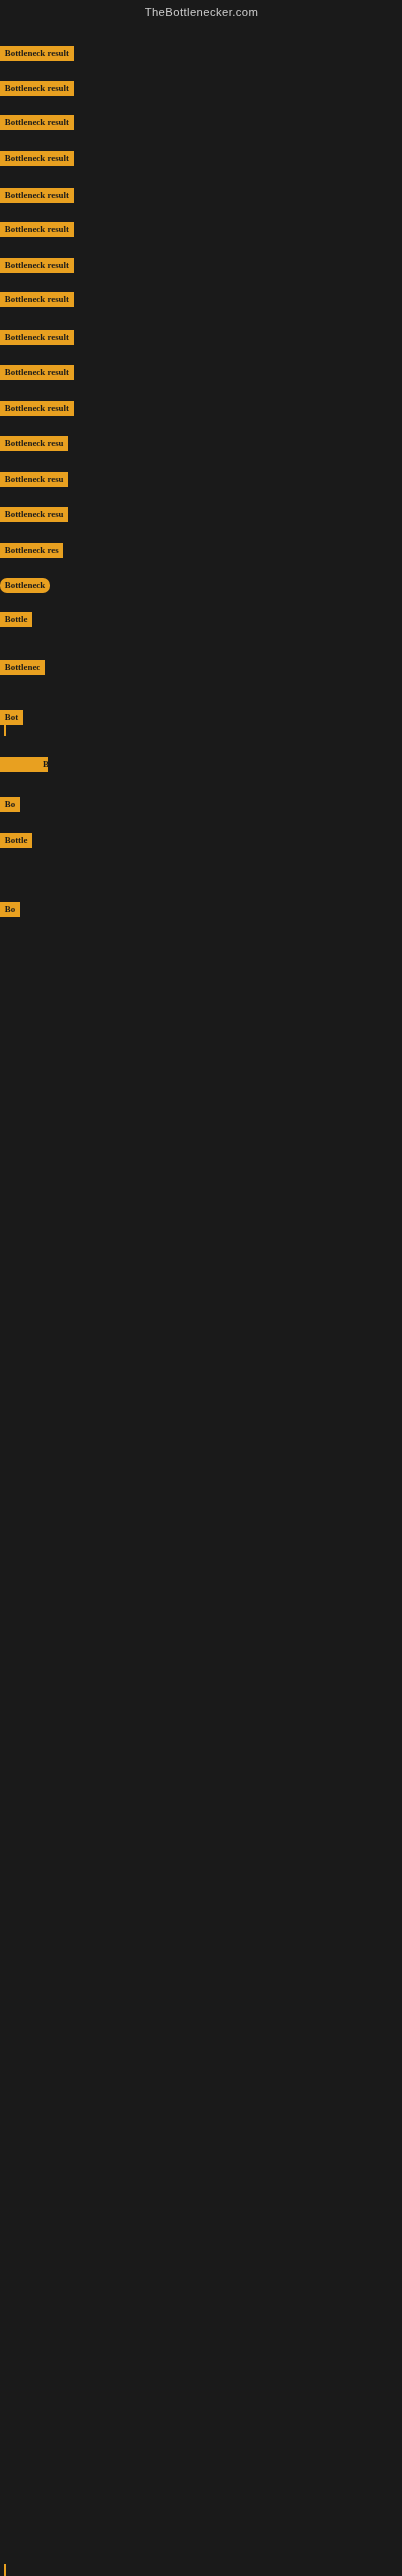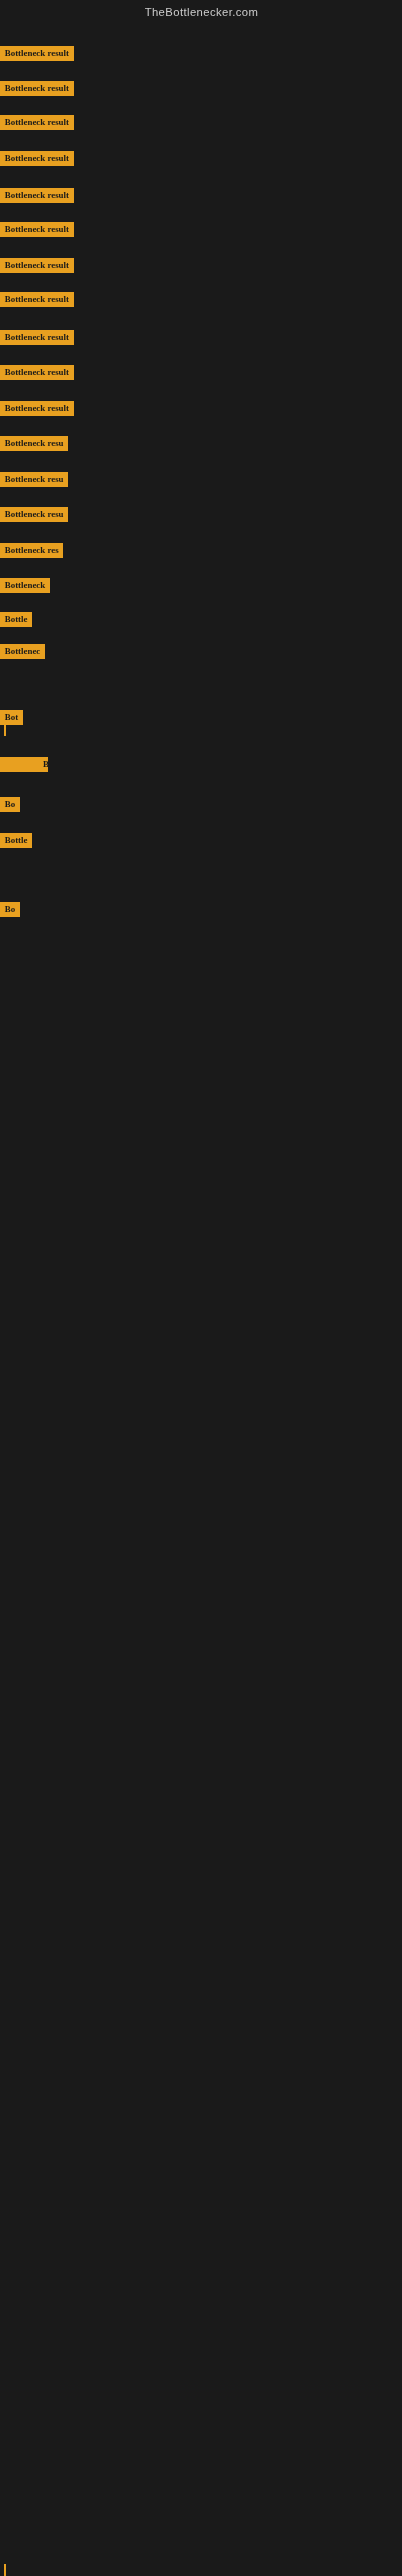--- a/index.html
+++ b/index.html
@@ -53,23 +53,23 @@
     <div class="badge-container" style="top: 222px;"><span class="bottleneck-badge" style="max-width: 122px;">Bottleneck result</span></div>
     <div class="badge-container" style="top: 258px;"><span class="bottleneck-badge" style="max-width: 120px;">Bottleneck result</span></div>
     <div class="badge-container" style="top: 292px;"><span class="bottleneck-badge" style="max-width: 120px;">Bottleneck result</span></div>
     <div class="badge-container" style="top: 330px;"><span class="bottleneck-badge" style="max-width: 120px;">Bottleneck result</span></div>
     <div class="badge-container" style="top: 365px;"><span class="bottleneck-badge" style="max-width: 120px;">Bottleneck result</span></div>
     <div class="badge-container" style="top: 401px;"><span class="bottleneck-badge" style="max-width: 117px;">Bottleneck result</span></div>
     <div class="badge-container" style="top: 436px;"><span class="bottleneck-badge" style="max-width: 97px;">Bottleneck resu</span></div>
     <div class="badge-container" style="top: 472px;"><span class="bottleneck-badge" style="max-width: 97px;">Bottleneck resu</span></div>
     <div class="badge-container" style="top: 507px;"><span class="bottleneck-badge" style="max-width: 95px;">Bottleneck resu</span></div>
     <div class="badge-container" style="top: 543px;"><span class="bottleneck-badge" style="max-width: 93px;">Bottleneck res</span></div>
-    <div class="badge-container" style="top: 578px;"><span class="bottleneck-badge" style="max-width: 68px;">Bottleneck</span></div>
+    <div class="badge-container" style="top: 578px;"><span class="bottleneck-badge" style="max-width: 68px; border-radius: 7px;">Bottleneck</span></div>
     <div class="badge-container" style="top: 612px;"><span class="bottleneck-badge" style="max-width: 48px;">Bottle</span></div>
-    <div class="badge-container" style="top: 644px;"><span class="bottleneck-badge" style="max-width: 60px;">Bottlenec</span></div>
+    <div class="badge-container" style="top: 660px;"><span class="bottleneck-badge" style="max-width: 60px;">Bottlenec</span></div>
     <div class="badge-container" style="top: 680px; margin-top: 30px;"><span class="bottleneck-badge" style="max-width: 32px;">Bot</span></div>
     <div class="badge-container" style="top: 720px;">
       <div style="width: 1.6px; height: 16px; background-color: rgb(232, 160, 32); margin-left: 4px;"></div>
     </div>
     <div class="badge-container" style="top: 757px;"><span class="bottleneck-badge" style="max-width: 36px; padding-left: 43px;">Bott</span></div>
     <div class="badge-container" style="top: 797px;"><span class="bottleneck-badge" style="max-width: 22.5px;">Bo</span></div>
     <div class="badge-container" style="top: 833px;"><span class="bottleneck-badge" style="max-width: 44px;">Bottle</span></div>
     <div class="badge-container" style="top: 902px;"><span class="bottleneck-badge" style="max-width: 22.5px;">Bo</span></div>
     <div class="badge-container" style="top: 2564px;">
       <div style="width: 1.6px; height: 16px; background-color: rgb(232, 160, 32); margin-left: 4px;"></div>

